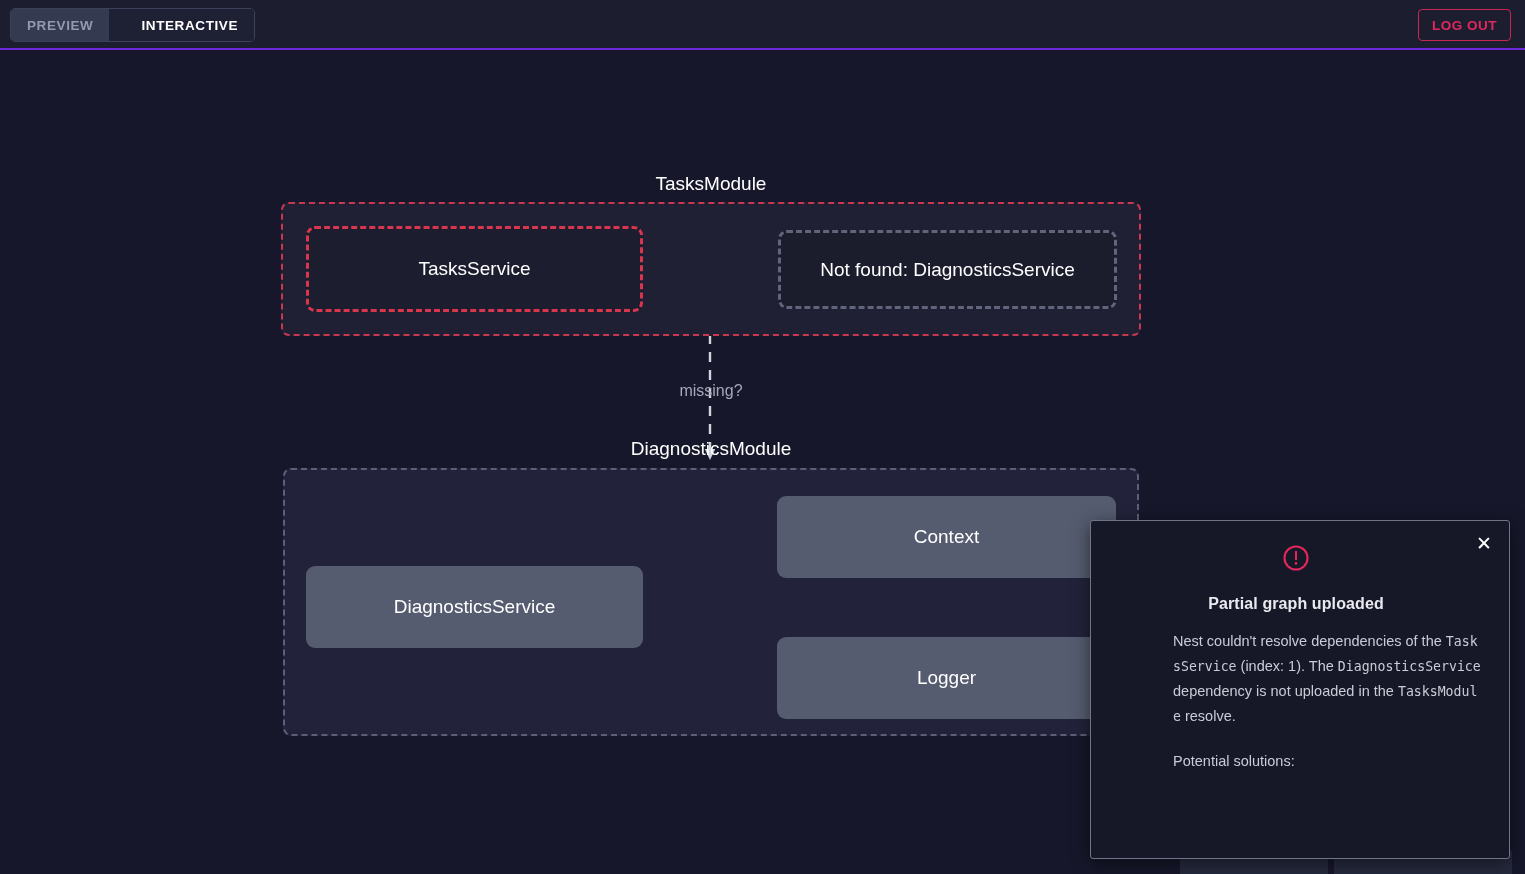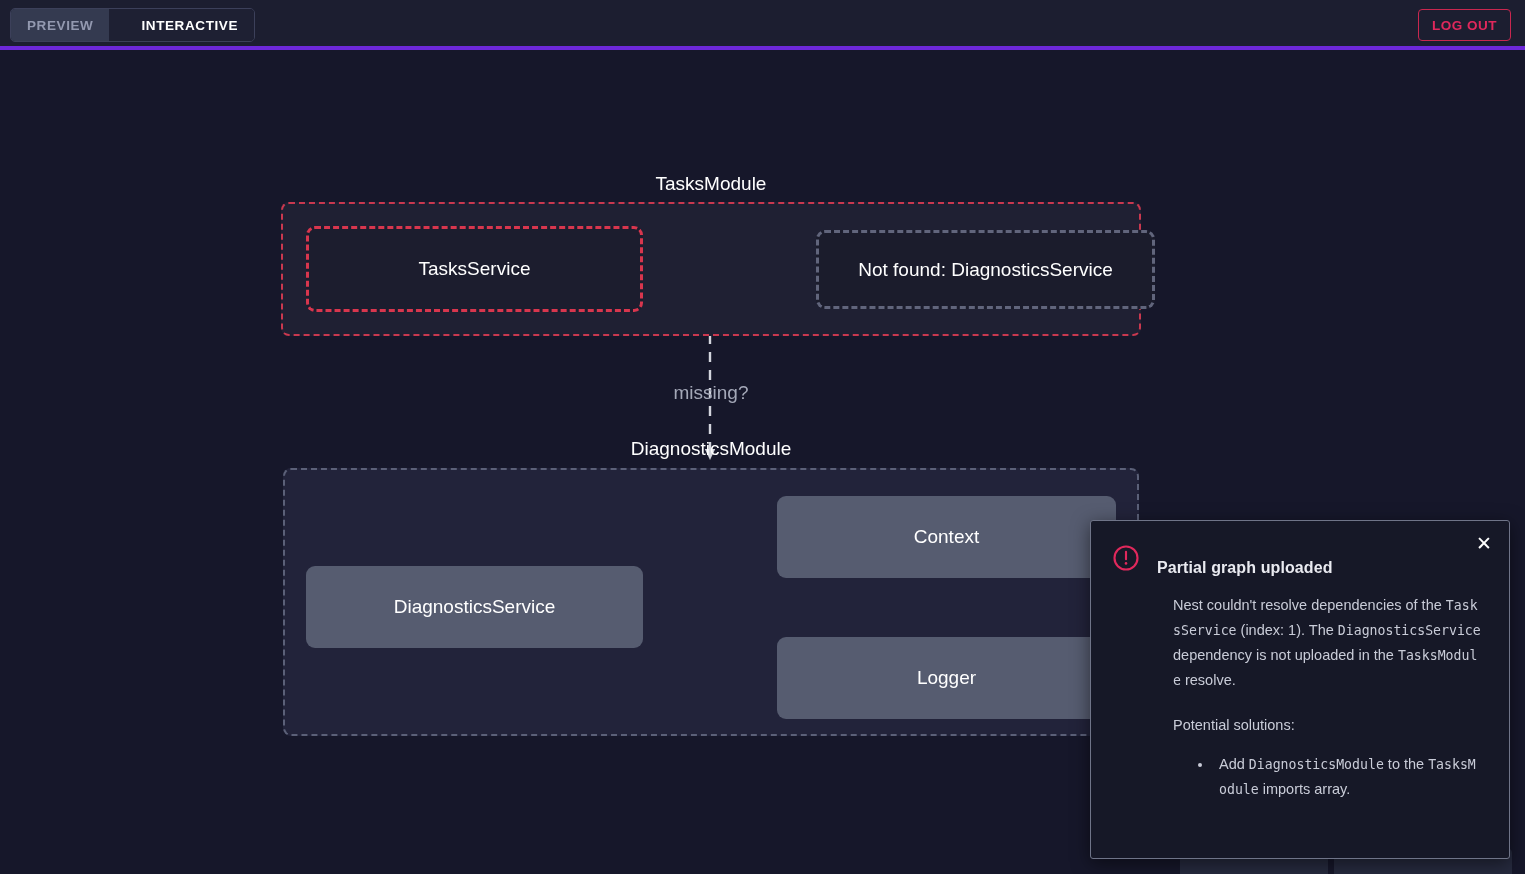--- a/index.html
+++ b/index.html
@@ -8,21 +8,21 @@
     background: #16172a;
     font-family: "Liberation Sans", sans-serif;
     overflow: hidden;
   }
   #app { position: relative; width: 1525px; height: 874px; background: #16172a; }
 
   
   .topbar {
     position: absolute; left: 0; top: 0; width: 1525px; height: 50px;
     background: #1c1e30;
-    border-bottom: 4px solid #6d28d9;
+    border-bottom: 2px solid #6d28d9;
     z-index: 30;
   }
   .seg {
     position: absolute; left: 10px; top: 8px; height: 34px;
     display: flex; border: 1px solid #3c405a; border-radius: 5px; overflow: hidden;
   }
   .seg-btn {
     display: flex; align-items: center; justify-content: center;
     padding: 0 16px; height: 100%;
     font-size: 13.5px; font-weight: bold; letter-spacing: 0.6px;
@@ -60,42 +60,42 @@
     position: absolute; border-radius: 9px;
     display: flex; align-items: center; justify-content: center;
     color: #ffffff; font-size: 19px; white-space: nowrap;
     cursor: pointer; user-select: none;
   }
   .node.err { border: 3px dashed #d8364e; background: #1c1d2e; }
   .node.notfound { border: 3px dashed #61657c; background: #1b1c2c; }
   .node.fill { background: #565c70; }
 
   .edge-label {
-    position: absolute; color: #a4a8b8; font-size: 19px;
+    position: absolute; color: #a4a8b8; font-size: 16px;
     transform: translateX(-50%); white-space: nowrap;
   }
 
   
   .ghost {
     position: absolute; bottom: 0; height: 26px;
     background: #262a3e; border-radius: 5px 5px 0 0;
   }
 
   
   .toast {
     position: absolute; left: 1090px; top: 520px;
     width: 420px; min-height: 339px;
     background: #161827;
     border: 1px solid #6f7488;
     border-radius: 3px;
     z-index: 40;
     padding: 20px 28px 24px 20px;
     box-shadow: 0 4px 18px rgba(0,0,0,.5);
   }
-  .toast-head { display: flex; align-items: flex-end; gap: 16px; }
+  .toast-head { display: flex; align-items: center; gap: 16px; flex-direction: column; }
   .warn-icon { flex: 0 0 auto; margin-top: 2px; }
   .toast-title {
     color: #e9eaf0; font-size: 16px; font-weight: bold;
     padding-top: 2px; letter-spacing: .1px;
   }
   .toast-close {
     position: absolute; right: 14px; top: 12px;
     width: 22px; height: 22px; color: #ffffff;
     font-size: 19px; line-height: 22px; text-align: center;
     cursor: pointer; user-select: none;
@@ -150,21 +150,21 @@
 
       <line x1="644" y1="574" x2="770" y2="598" stroke="#8e94a6" stroke-width="1.4" marker-end="url(#arrow-gray-s)"></line>
     </svg>
 
     <div class="mod-label" style="left:711px; top:123px;">TasksModule</div>
 
     <div class="module err" style="left:281px; top:152px; width:860px; height:134px;"></div>
 
     <div class="node err" style="left:306px; top:176px; width:337px; height:86px;">TasksService</div>
 
-    <div class="node notfound" style="left:816px; top:180px; width:339px; height:79px;">Not found: DiagnosticsService</div>
+    <div class="node notfound" style="left:778px; top:180px; width:339px; height:79px;">Not found: DiagnosticsService</div>
 
     <div class="edge-label" style="left:711px; top:332px;">missing?</div>
 
     <div class="mod-label" style="left:711px; top:388px;">DiagnosticsModule</div>
 
     <div class="module ok" style="left:283px; top:418px; width:856px; height:268px;"></div>
 
     <div class="node fill" style="left:306px; top:516px; width:337px; height:82px;">DiagnosticsService</div>
 
     <div class="node fill" style="left:777px; top:587px; width:339px; height:82px;">Logger</div>
@@ -188,20 +188,17 @@
         </svg>
       </span>
       <div class="toast-title">Partial graph uploaded</div>
     </div>
 
     <div class="toast-body">
       <p><span>Nest couldn't resolve dependencies of the </span><code>TasksService</code><span> (index: 1). The </span><code>DiagnosticsService</code><span> dependency is not uploaded in the </span><code>TasksModule</code><span> resolve.</span></p>
 
       <p>Potential solutions:</p>
 
-      <ul>
-        <li><span>Add </span><code>DiagnosticsModule</code><span> to the </span><code>TasksModule</code><span> imports array.</span></li>
-      </ul>
 
     </div>
   </div>
 
 </div>
 
 </body></html>

